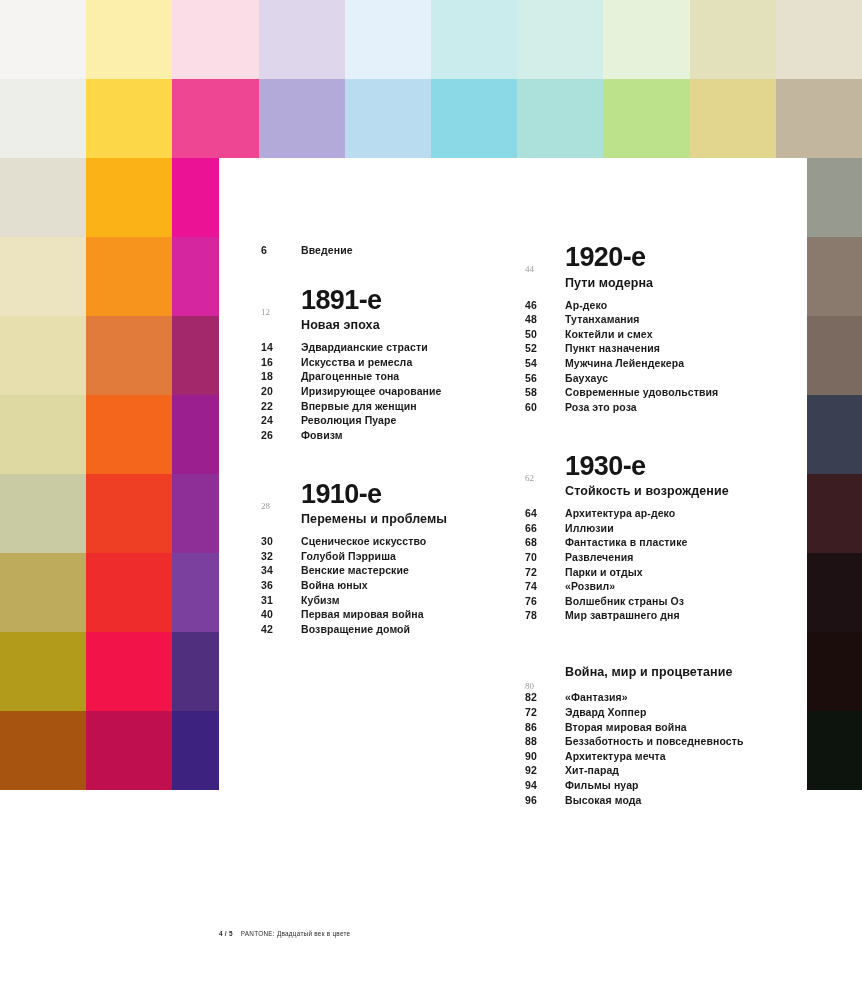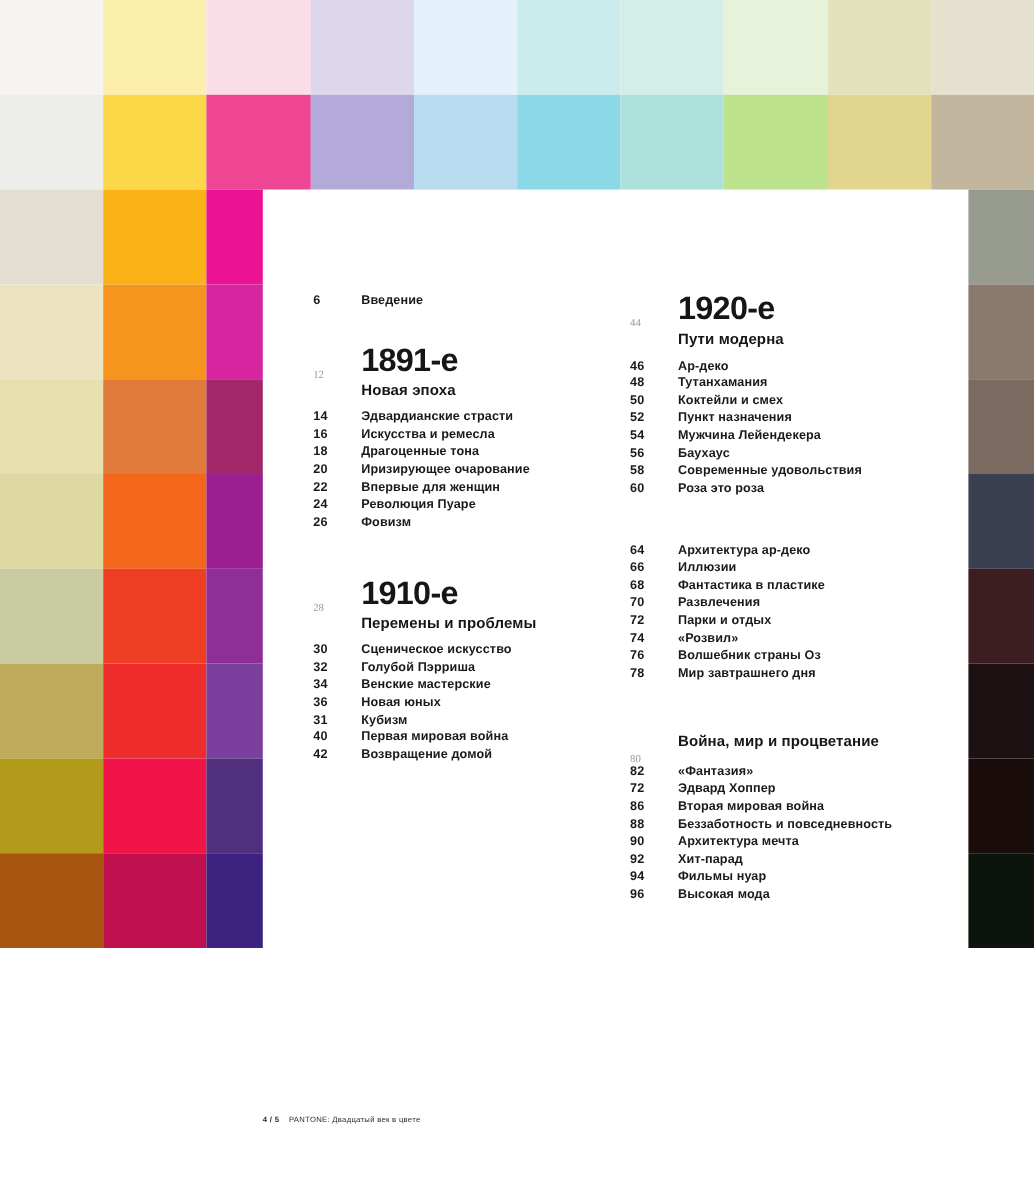--- a/index.html
+++ b/index.html
@@ -303,21 +303,21 @@
             <div class="entry">
               <span class="pg">32</span>
               <span class="ttl">Голубой Пэрриша</span>
             </div>
             <div class="entry">
               <span class="pg">34</span>
               <span class="ttl">Венские мастерские</span>
             </div>
             <div class="entry">
               <span class="pg">36</span>
-              <span class="ttl">Новая юных</span>
+              <span class="ttl">Война юных</span>
             </div>
             <div class="entry">
               <span class="pg">31</span>
               <span class="ttl">Кубизм</span>
             </div>
             <div class="entry">
               <span class="pg">40</span>
               <span class="ttl">Первая мировая война</span>
             </div>
             <div class="entry">
@@ -366,20 +366,27 @@
               <span class="pg">58</span>
               <span class="ttl">Современные удовольствия</span>
             </div>
             <div class="entry">
               <span class="pg">60</span>
               <span class="ttl">Роза это роза</span>
             </div>
           </div>
           <div class="gap-block"></div>
           <div class="decade">
+            <div class="decade-head">
+              <span class="pg">62</span>
+              <div class="txt">
+                <div class="decade-title">1930-е</div>
+                <div class="decade-sub">Стойкость и возрождение</div>
+              </div>
+            </div>
             <div class="entry">
               <span class="pg">64</span>
               <span class="ttl">Архитектура ар-деко</span>
             </div>
             <div class="entry">
               <span class="pg">66</span>
               <span class="ttl">Иллюзии</span>
             </div>
             <div class="entry">
               <span class="pg">68</span>

